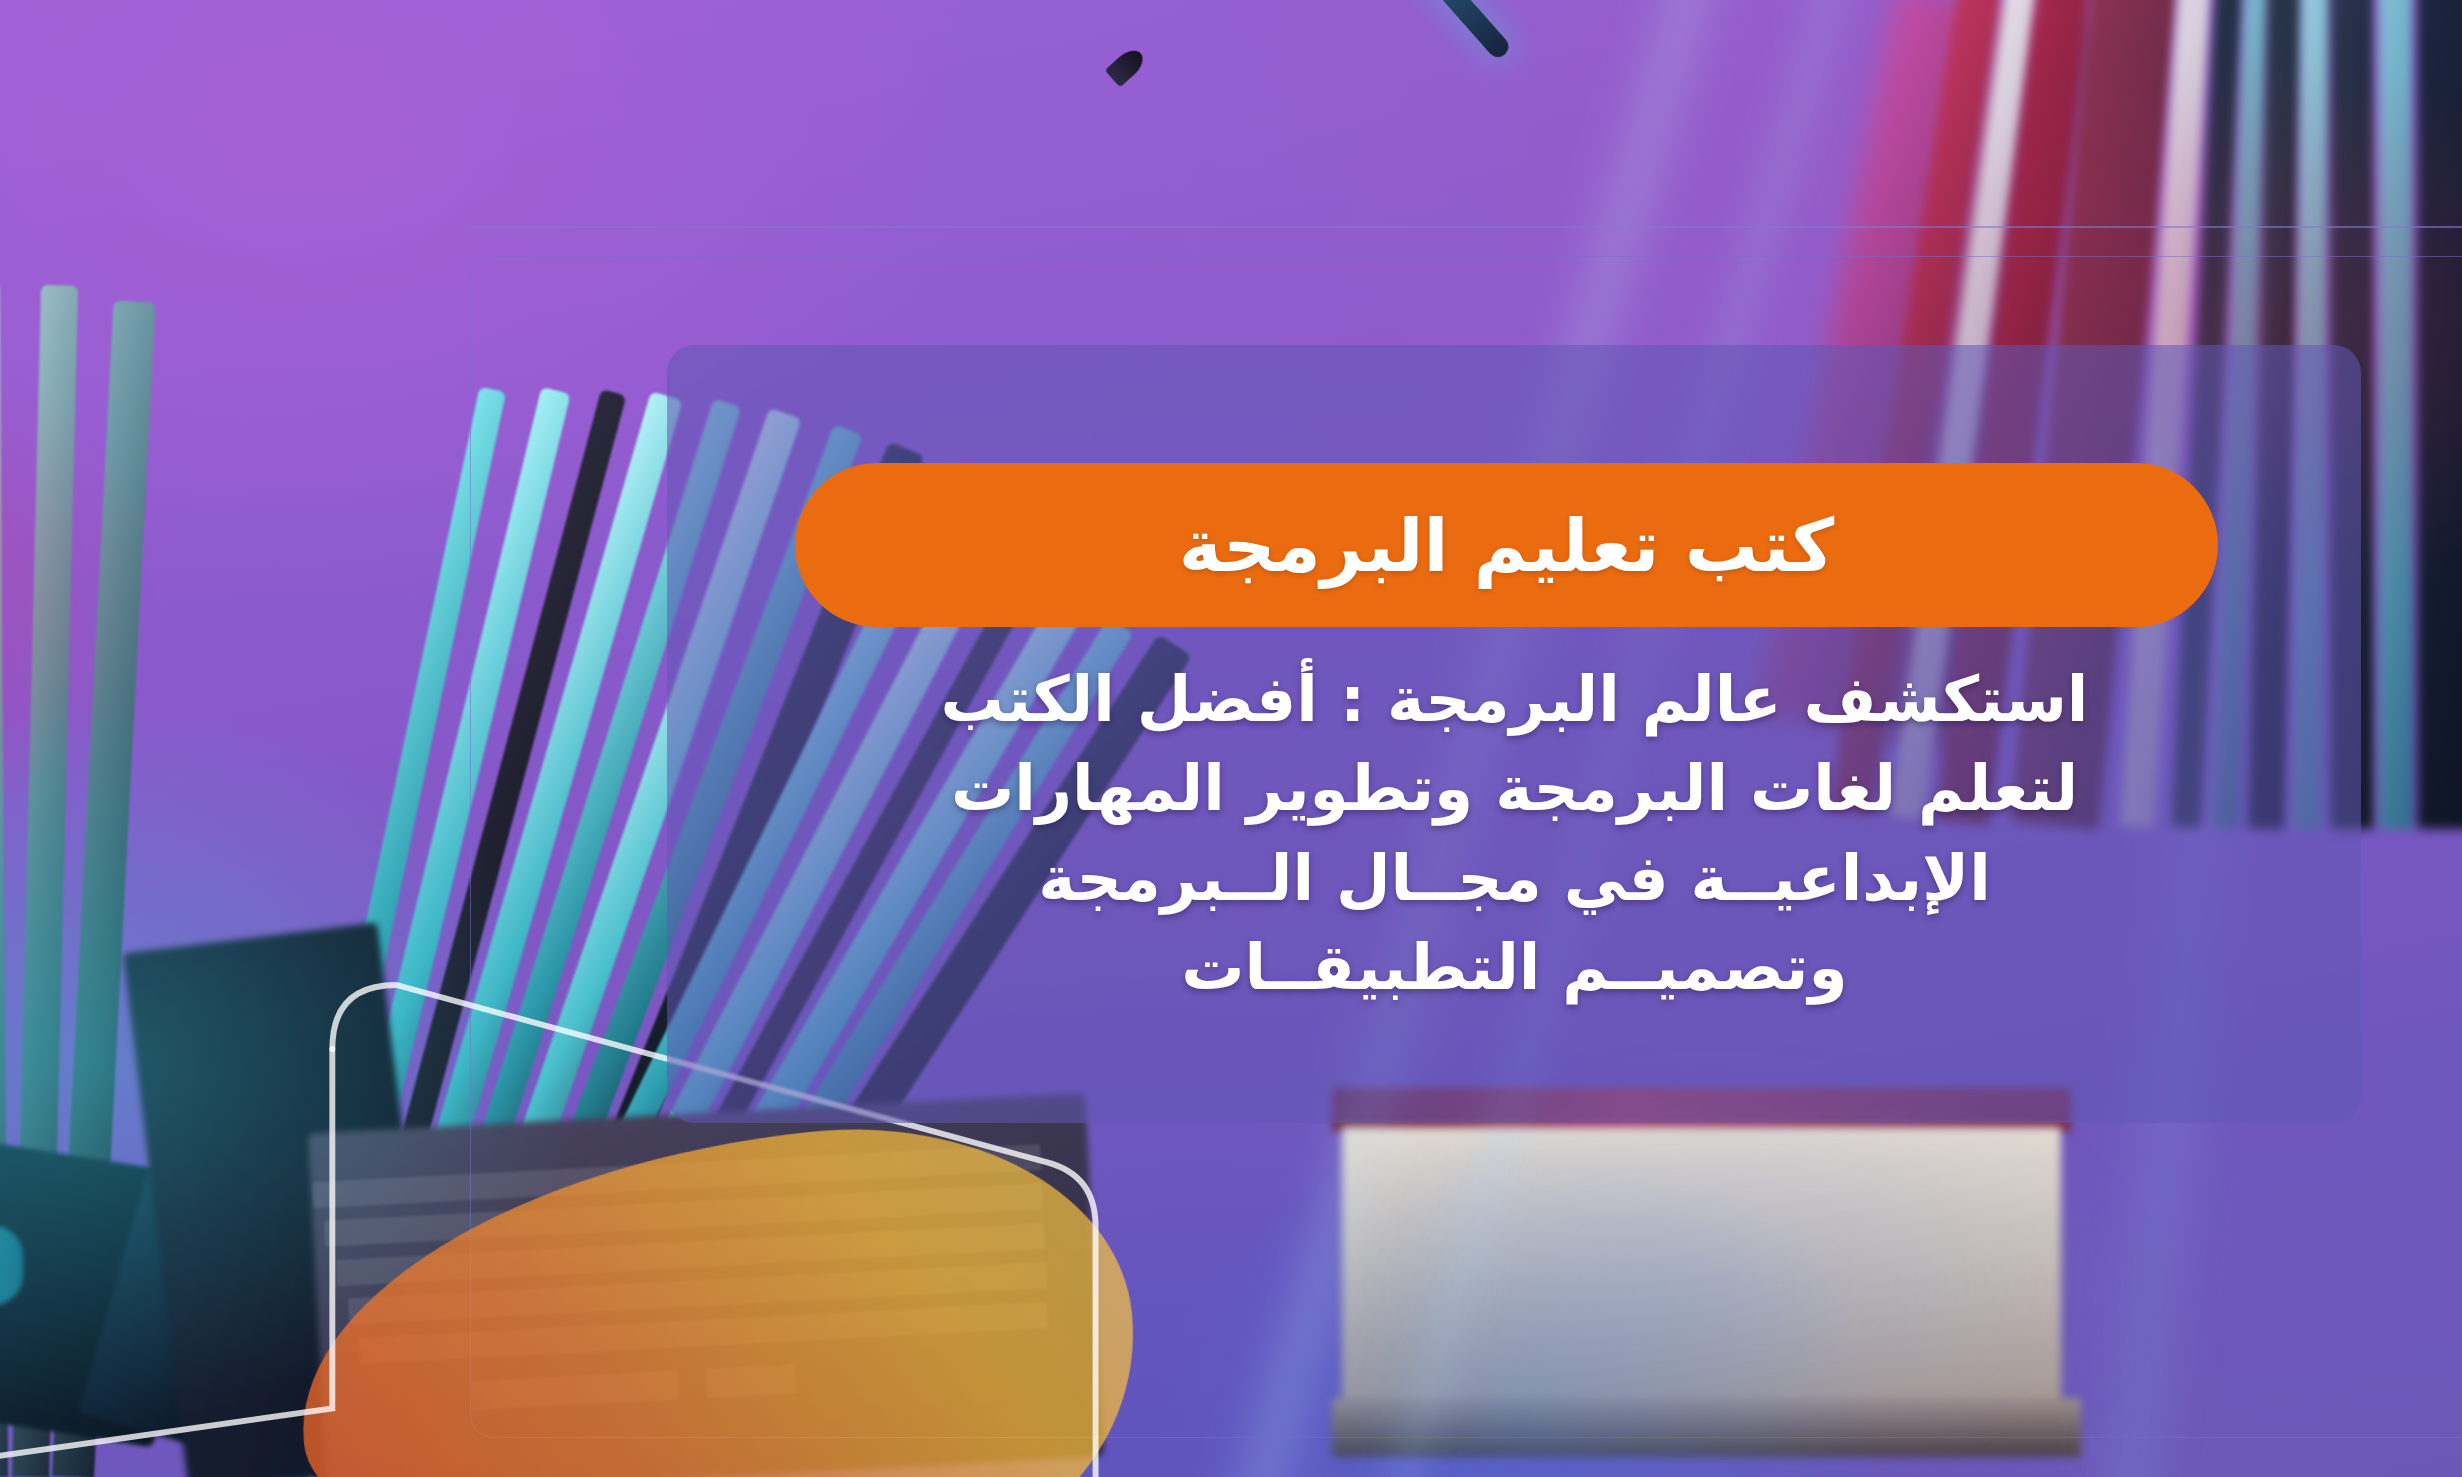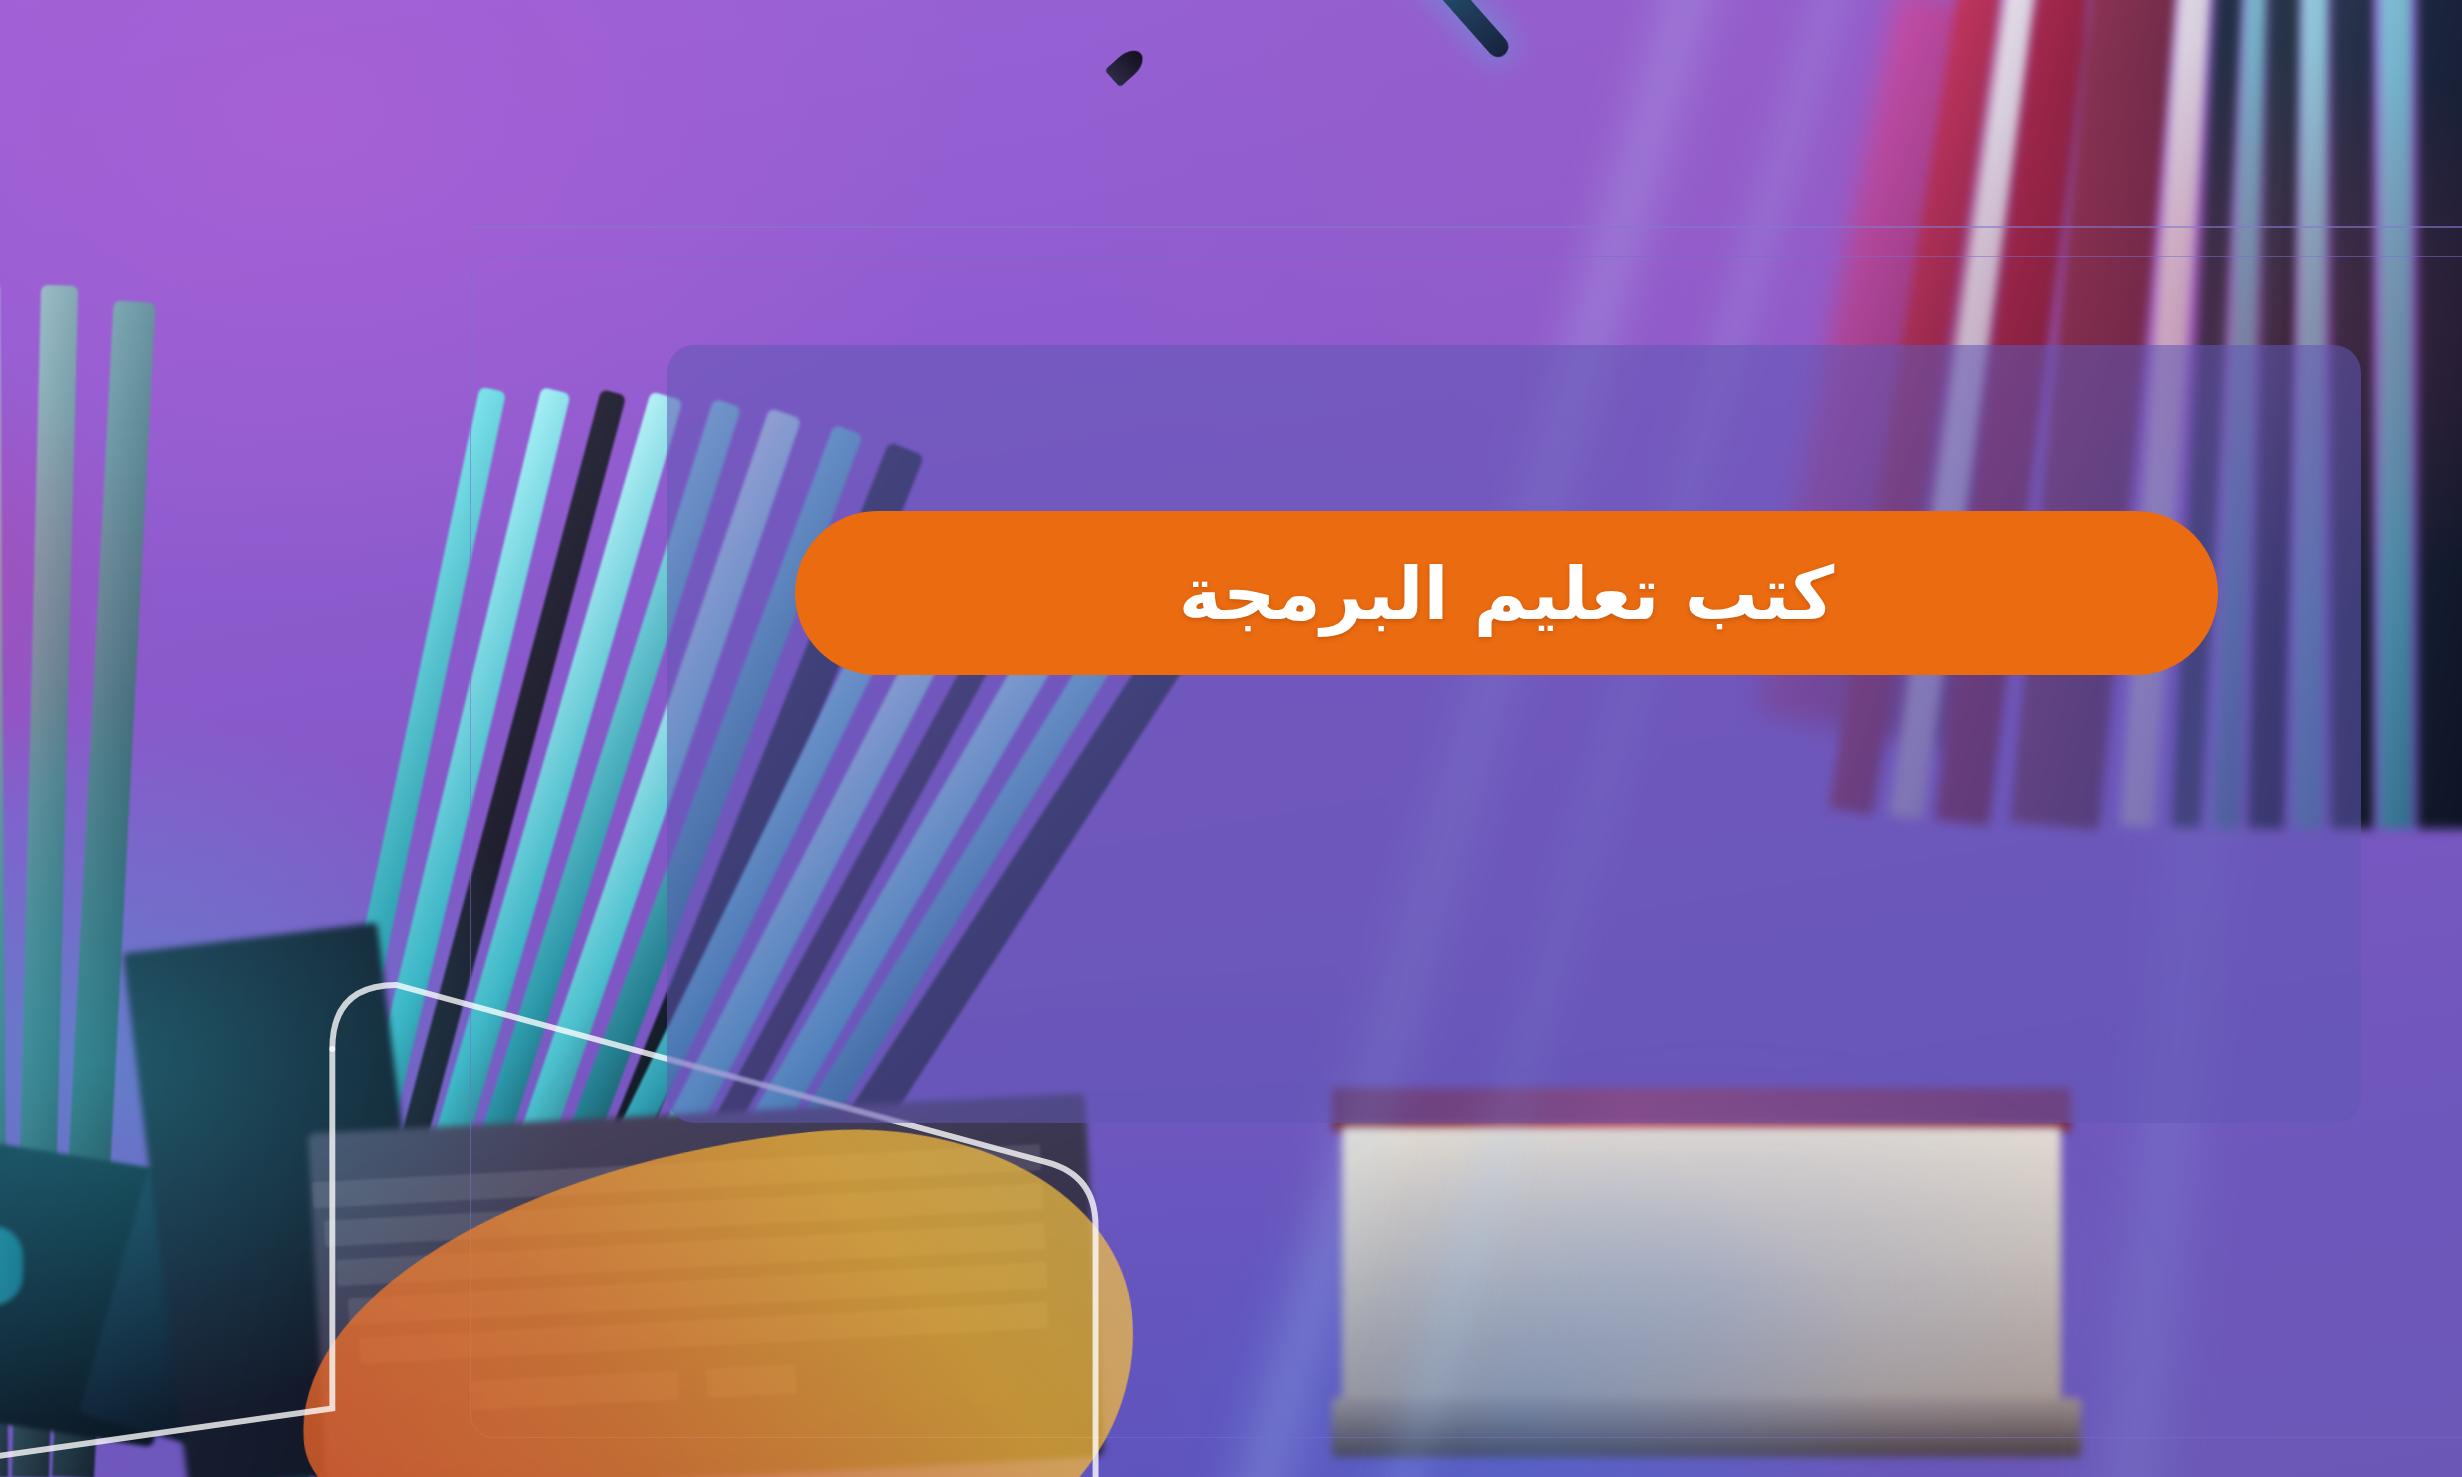--- a/index.html
+++ b/index.html
@@ -106,21 +106,20 @@
   }
 
   
   .title-pill{
     position:absolute;
     background:#EB6B10;
     border-radius:492px;
     display:flex;
     align-items:center;
     justify-content:center;
-    margin-top:48px;
   }
   .title-text{
     color:#ffffff;
     font-size:73px;
     font-weight:700;
     line-height:1;
     letter-spacing:0;
     white-space:nowrap;
     text-shadow:0 2px 4.9px rgba(120,40,0,.28);
   }
@@ -249,15 +248,21 @@
              L 1010 2860
              L 20 3001" fill="none" stroke="rgba(255,255,255,.78)" stroke-width="12" stroke-linecap="round"></path>
   </svg>
 
   <div class="glass-panel" style="left:832px;top:345px;width:1694px;height:778px;"></div>
 
   <div class="title-pill" style="left:960px;top:463px;width:1423px;height:164px;">
     <span class="title-text">كتب تعليم البرمجة</span>
   </div>
 
+  <div class="body-copy" style="left:862px;top:655px;width:1635px;">
+    <span class="ln">استكشف عالم البرمجة : أفضل الكتب</span>
+    <span class="ln">لتعلم لغات البرمجة وتطوير المهارات</span>
+    <span class="ln">الإبداعيــة في مجــال الــبرمجة</span>
+    <span class="ln">وتصميــم التطبيقــات</span>
+  </div>
 
 </div>
 
 
 </body></html>

